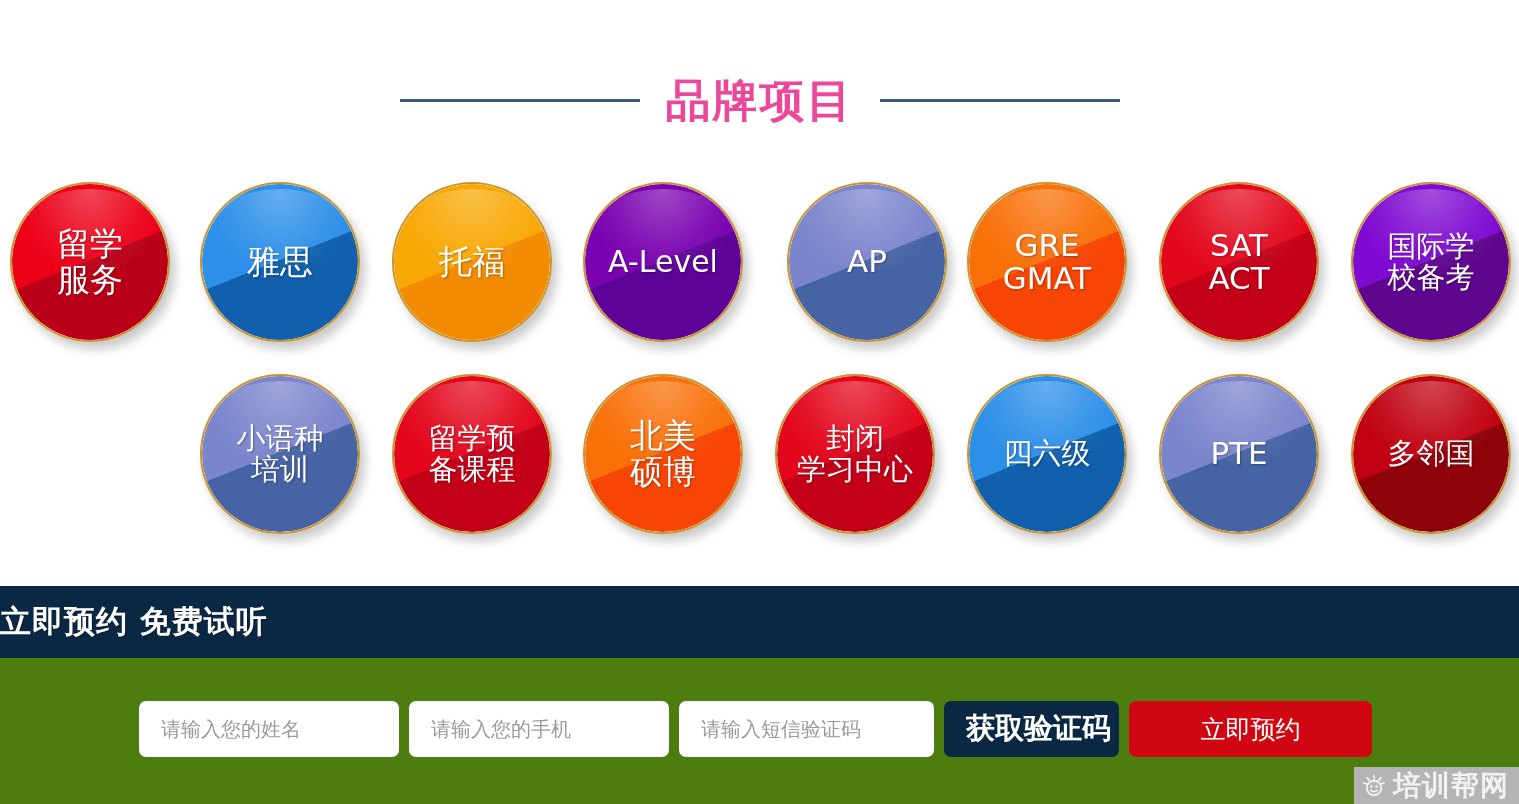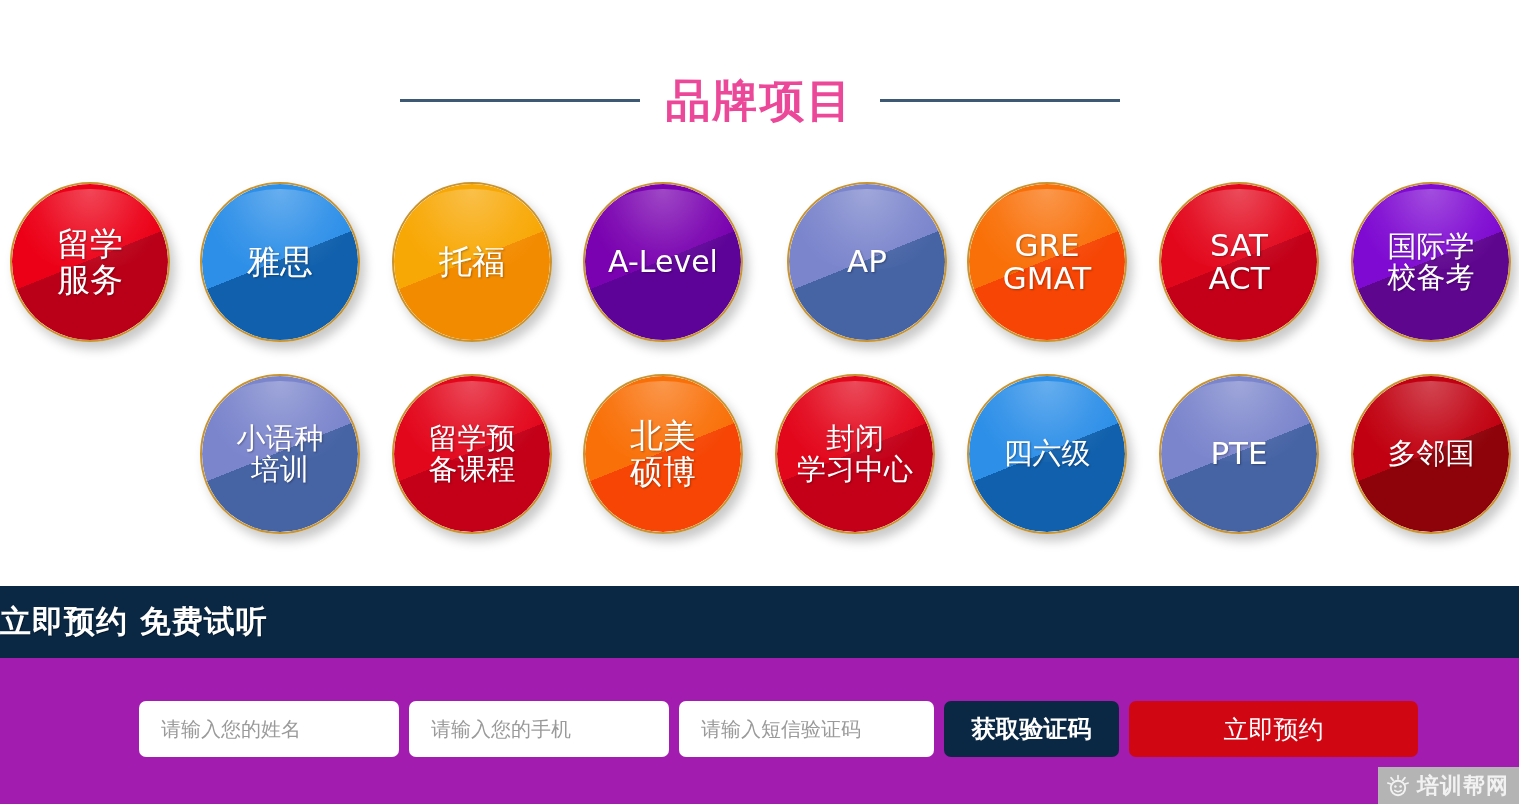--- a/index.html
+++ b/index.html
@@ -128,21 +128,21 @@
     text-shadow: 1px 1px 0 rgba(0,0,0,0.35);
   }
 
   
   .form-strip {
     position: absolute;
     left: 0;
     top: 658px;
     width: 1519px;
     height: 146px;
-    background: #a21caf;
+    background: #4d7c0f;
   }
   .form-row {
     position: absolute;
     left: 139px;
     top: 43px;
     display: flex;
     align-items: center;
     gap: 10px;
   }
   .field {
@@ -158,46 +158,46 @@
     outline: none;
   }
   .field::placeholder { color: #9a9a9a; }
   .field.code { width: 255px; }
 
   .btn {
     height: 56px;
     border: none;
     border-radius: 7px;
     color: #ffffff;
-    font-size: 24px;
+    font-size: 29px;
     font-weight: bold;
     cursor: pointer;
     font-family: "DejaVu Sans", "Liberation Sans", sans-serif;
     padding: 0 22px;
     white-space: nowrap;
   }
   .btn-code { background: #0a2844; width: 175px; }
-  .btn-submit { background: #d00713; width: 289px; font-weight: normal; font-size: 25px; }
+  .btn-submit { background: #d00713; width: 243px; font-weight: normal; font-size: 25px; }
 
   
   .watermark {
     position: absolute;
     right: 0;
     bottom: 0;
     height: 37px;
     padding: 0 10px 0 8px;
     background: #b4b4b4;
     display: flex;
     align-items: center;
     gap: 7px;
   }
   .wm-icon { width: 24px; height: 24px; display: block; }
   .wm-text {
     color: #f2f2f2;
-    font-size: 22px;
+    font-size: 28px;
     font-weight: bold;
     letter-spacing: 1px;
     font-family: "DejaVu Sans", "Liberation Sans", sans-serif;
   }
 </style>
 </head>
 <body>
 
 <div id="page">
 

